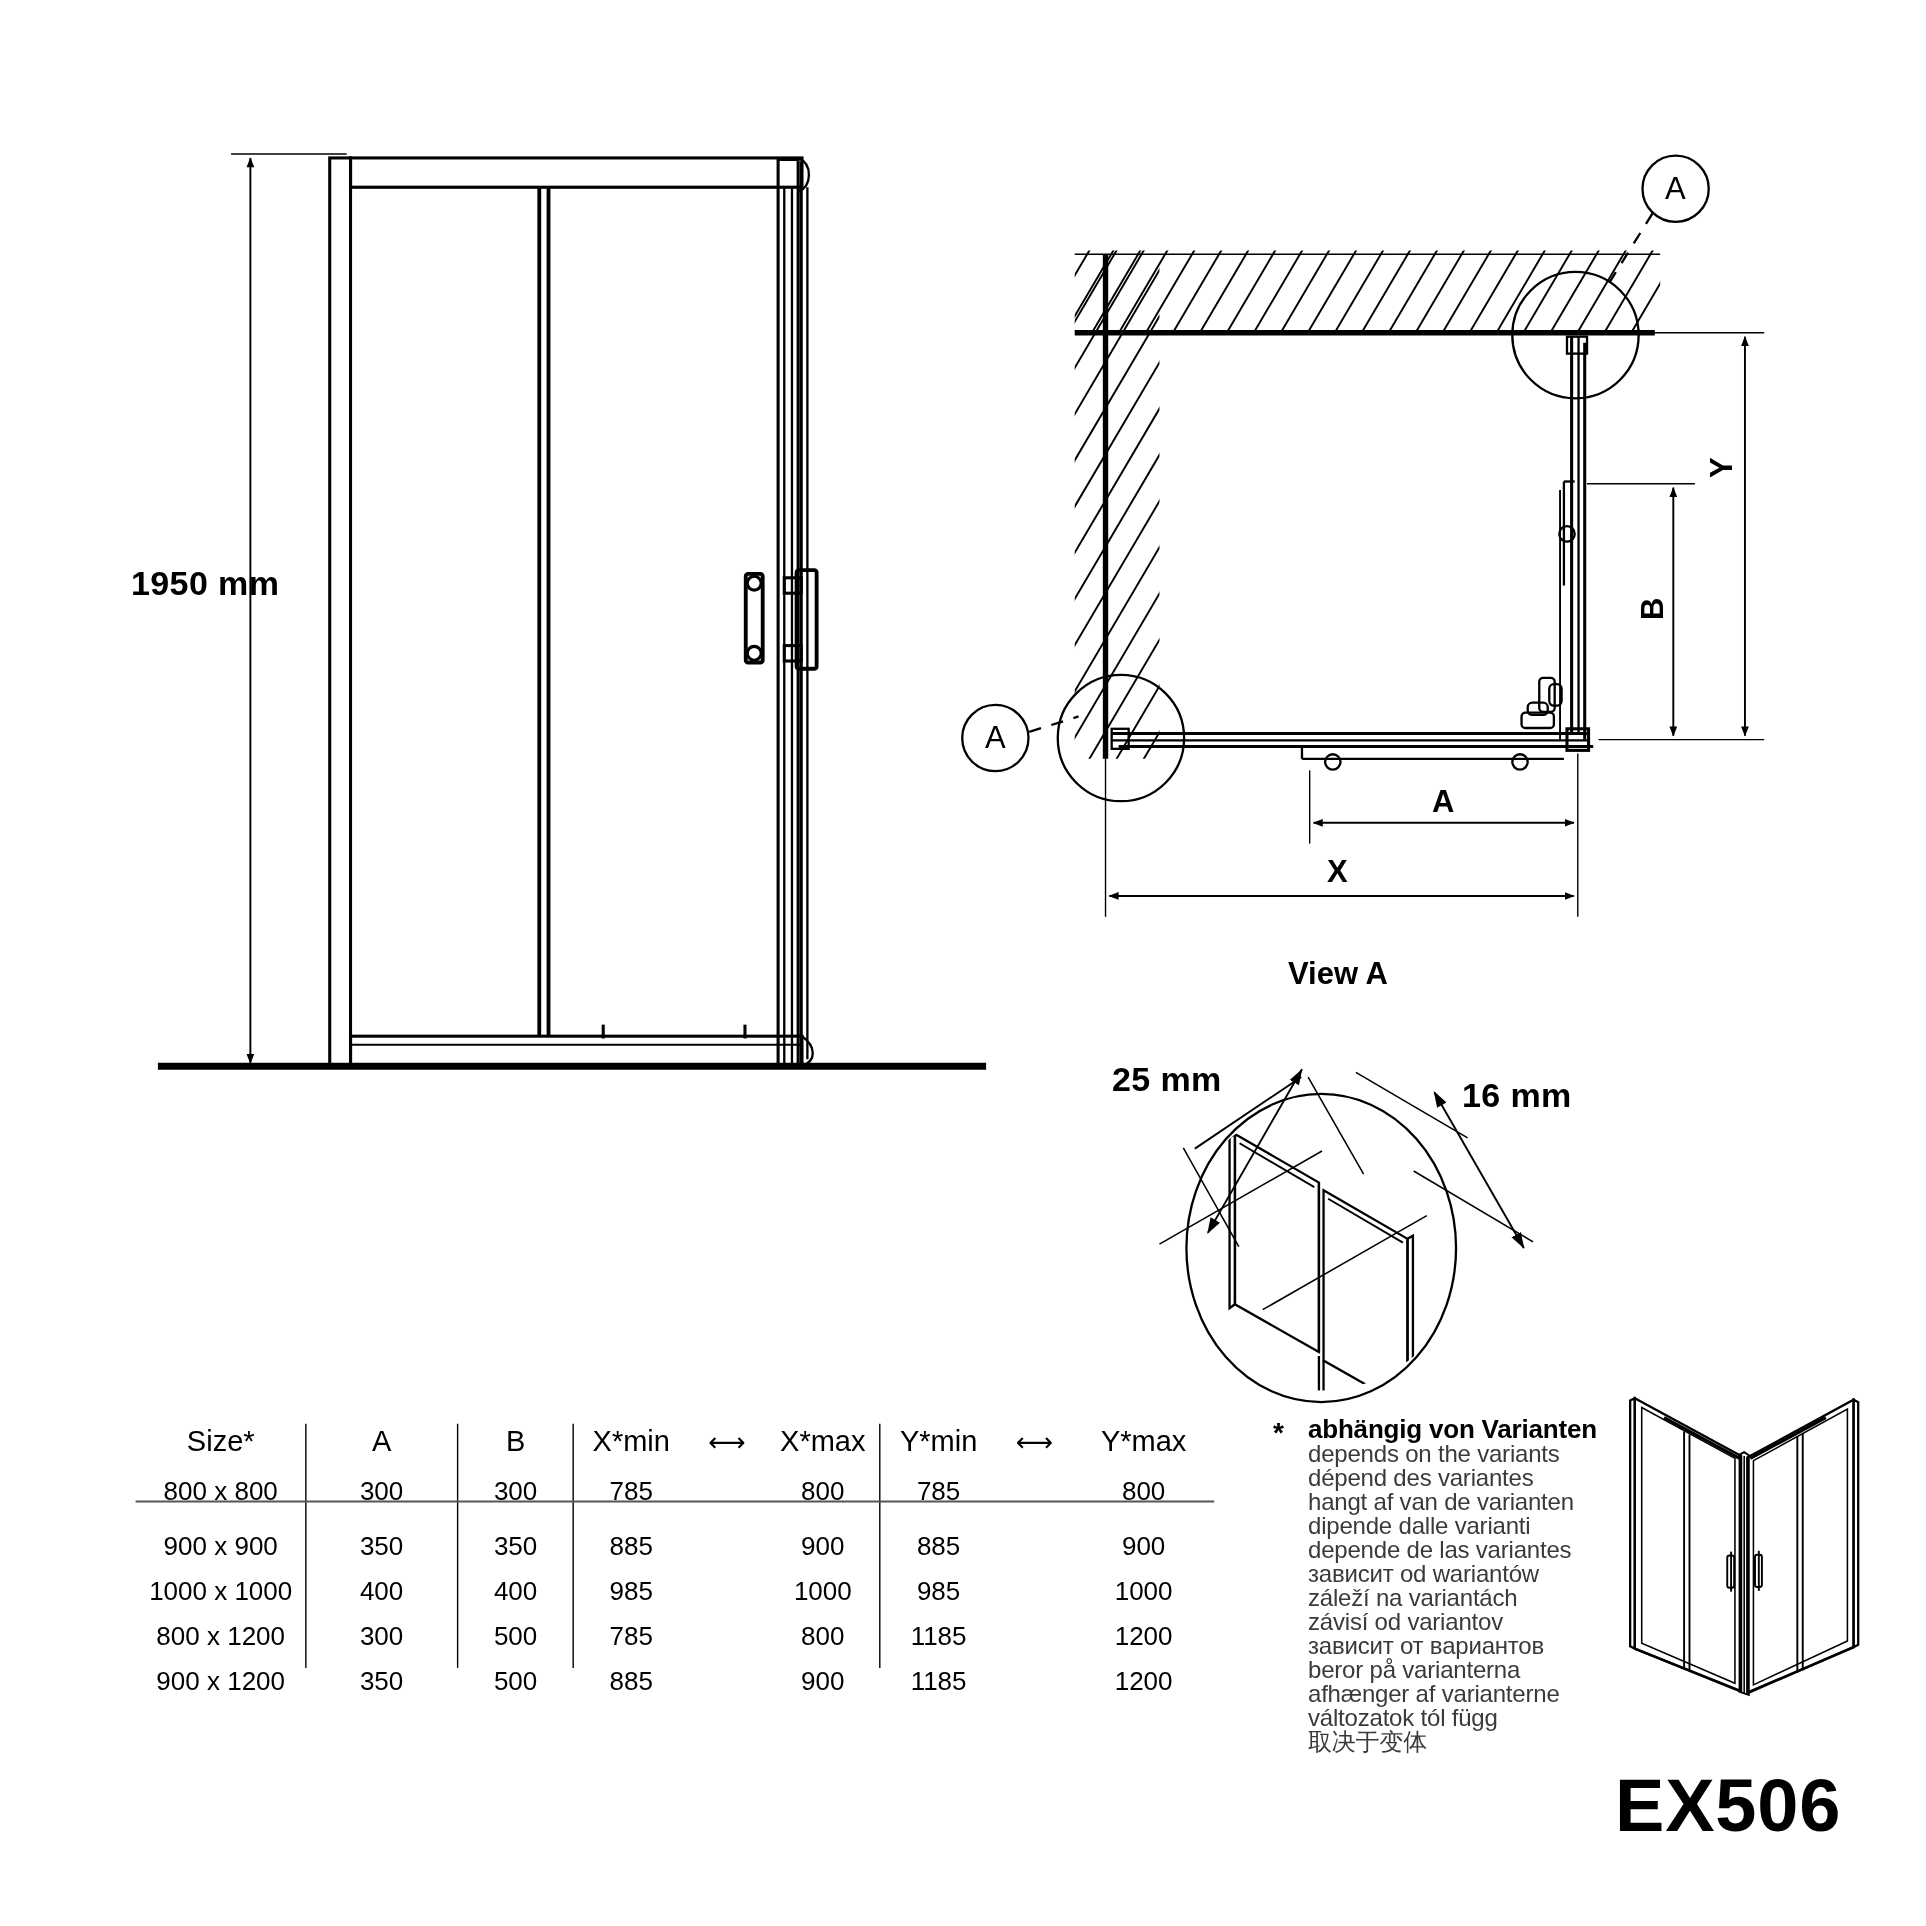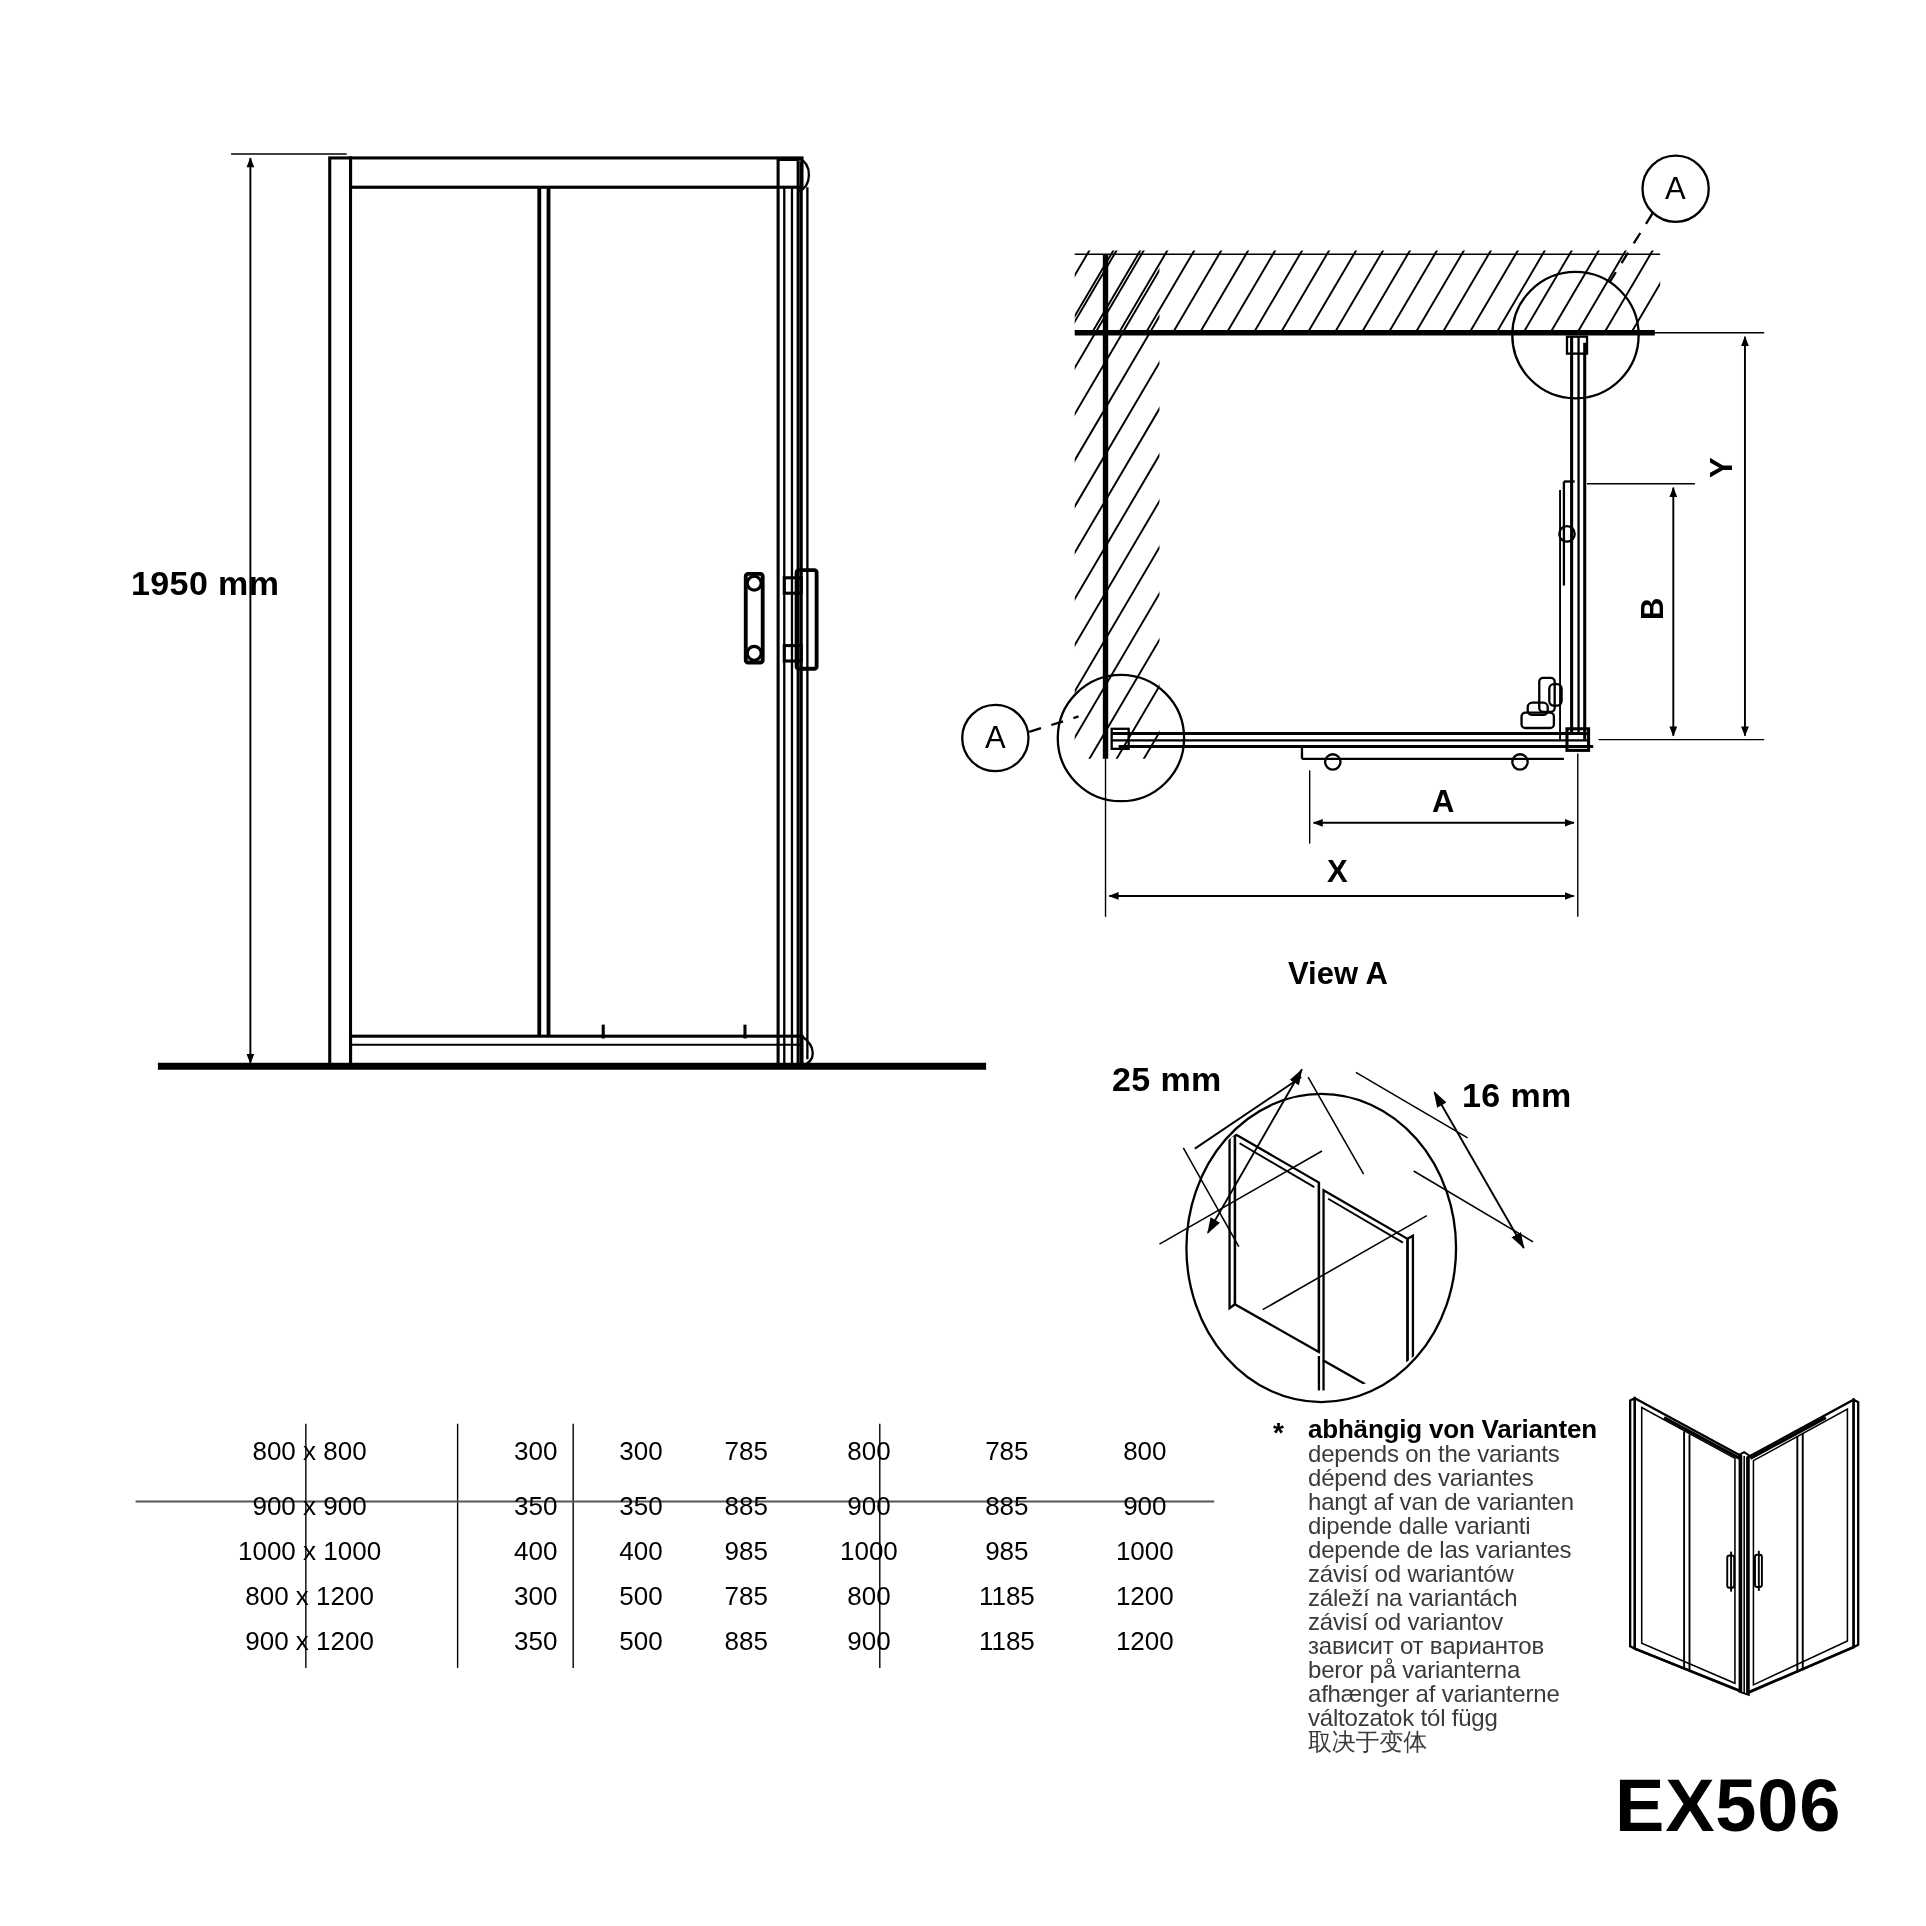--- a/index.html
+++ b/index.html
@@ -273,20 +273,31 @@
 
 <div class="lbl viewa" style="left:1288px;top:956px;">View A</div>
 <div class="lbl dimtxt" style="left:1112px;top:1060px;">25 mm</div>
 <div class="lbl dimtxt" style="left:1462px;top:1076px;">16 mm</div>
 
 <div class="lbl model" style="left:1615px;top:1763px;">EX506</div>
 
 <div id="tbl">
   <table>
     <thead>
+      <tr>
+        <th class="thead-main" style="width:170px">Size*</th>
+        <th class="thead-main" style="width:153px">A</th>
+        <th class="thead-main" style="width:116px">B</th>
+        <th class="thead-main" style="width:116px">X*min</th>
+        <th class="thead-main arrowcell" style="width:76px">⟷</th>
+        <th class="thead-main" style="width:116px">X*max</th>
+        <th class="thead-main" style="width:116px">Y*min</th>
+        <th class="thead-main arrowcell" style="width:76px">⟷</th>
+        <th class="thead-main" style="width:143px">Y*max</th>
+      </tr>
     </thead>
     <tbody>
       <tr class="trow" style="height:66px">
         <td>800 x 800</td>
         <td>300</td>
         <td>300</td>
         <td>785</td>
         <td></td>
         <td>800</td>
         <td>785</td>
@@ -343,21 +354,21 @@
 
 <div id="foot">
   <span class="star">*</span>
   <div class="lines">
     <div class="l0">abhängig von Varianten</div>
     <div class="ln">depends on the variants</div>
     <div class="ln">dépend des variantes</div>
     <div class="ln">hangt af van de varianten</div>
     <div class="ln">dipende dalle varianti</div>
     <div class="ln">depende de las variantes</div>
-    <div class="ln">závisí od wariantów</div>
+    <div class="ln">зависит od wariantów</div>
     <div class="ln">záleží na variantách</div>
     <div class="ln">závisí od variantov</div>
     <div class="ln">зависит от вариантов</div>
     <div class="ln">beror på varianterna</div>
     <div class="ln">afhænger af varianterne</div>
     <div class="ln">változatok tól függ</div>
     <div class="ln">取决于变体</div>
   </div>
 </div>
 

